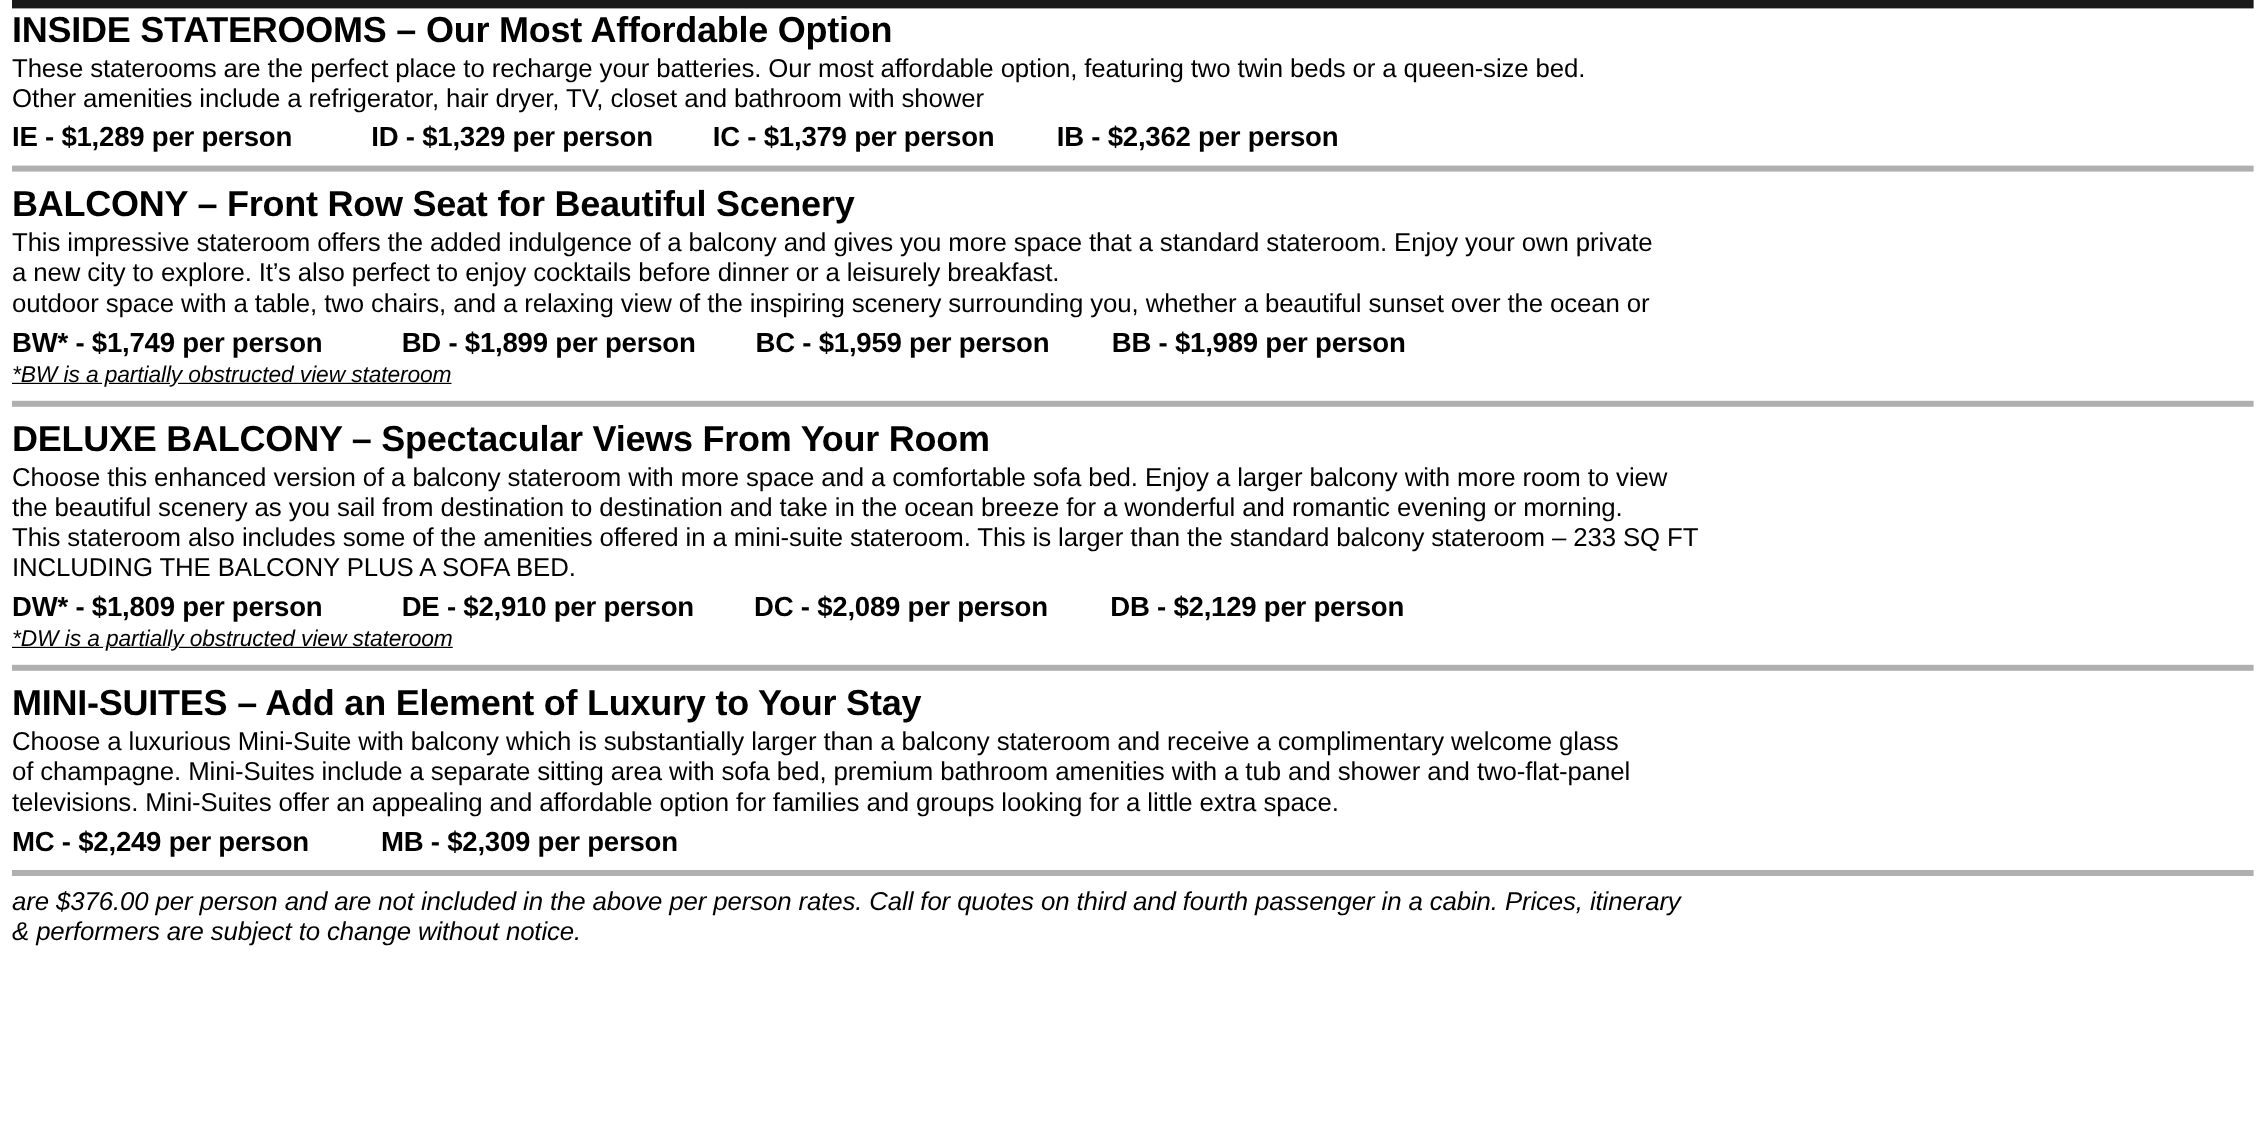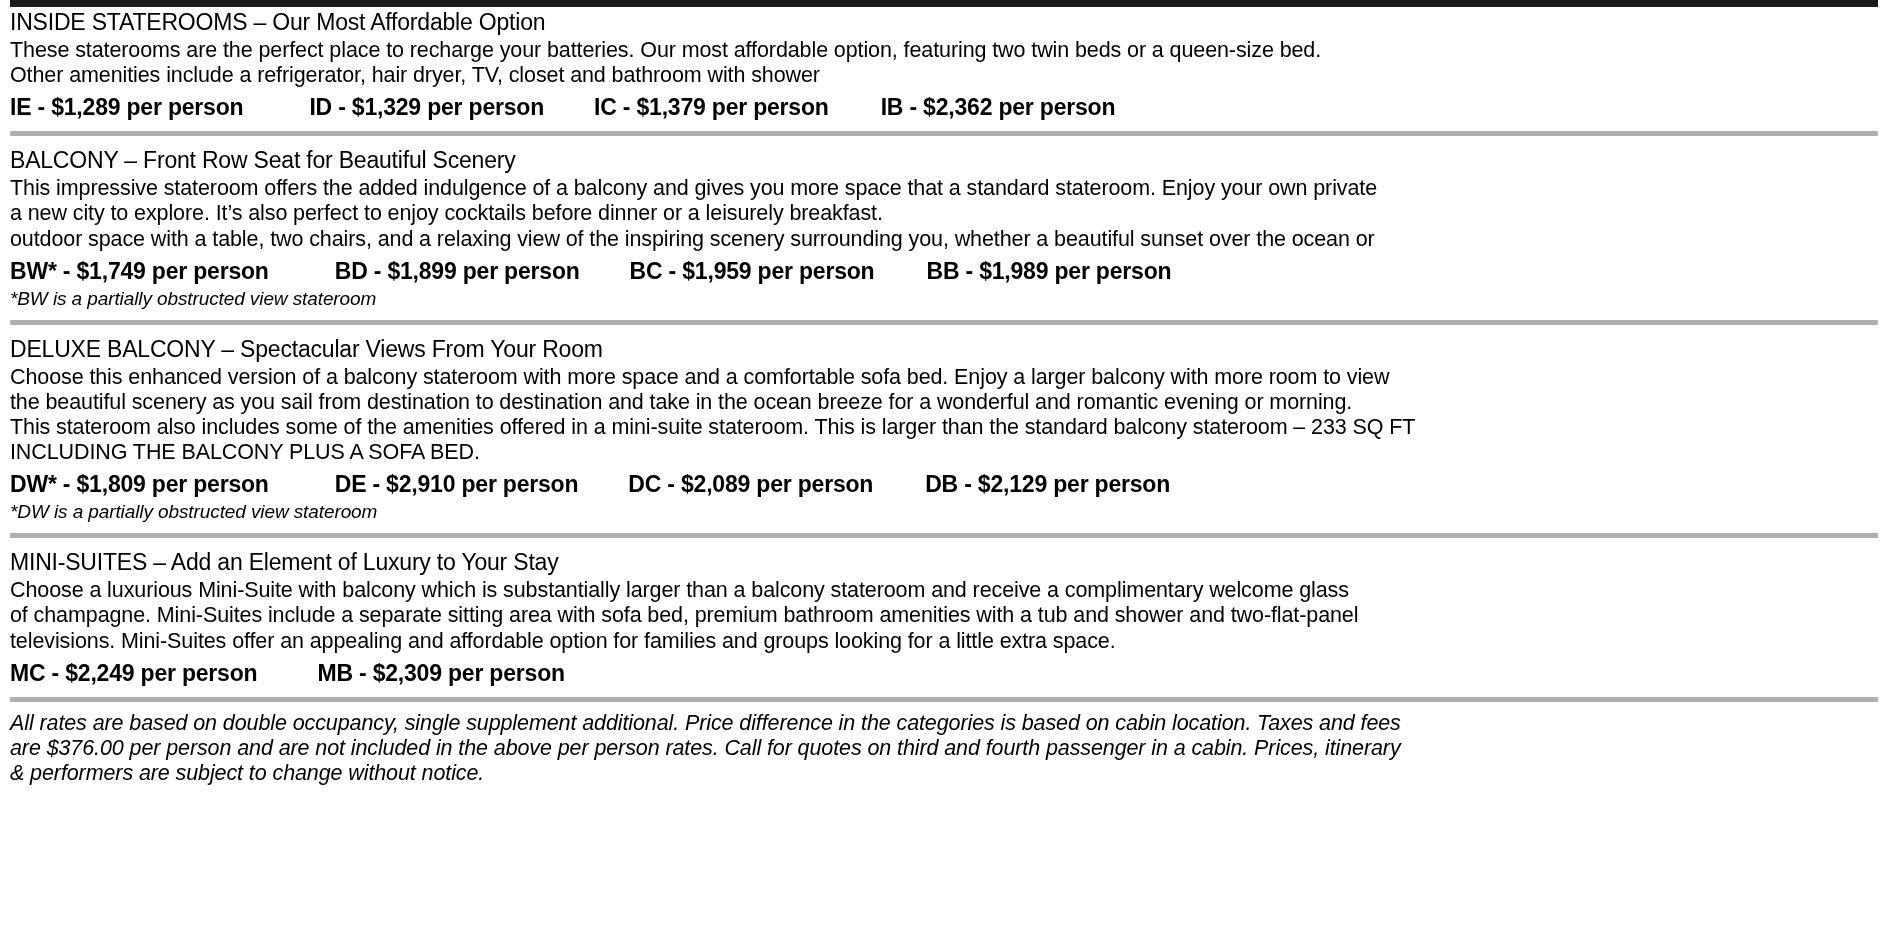--- a/index.html
+++ b/index.html
@@ -40,22 +40,22 @@
   .section {
     padding-top: 2px;
   }
   .divider {
     height: 5px;
     background: #b0b0b0;
     margin: 10px 0 9px 0;
     width: 100%;
   }
   .sec-title {
-    font-size: 23px;
-    font-weight: normal;
+    font-size: 30px;
+    font-weight: bold;
     letter-spacing: -0.2px;
     margin-bottom: 2px;
   }
   .sec-body {
     font-size: 21.5px;
     line-height: 1.17;
     letter-spacing: -0.1px;
   }
   .sec-body p {
     margin: 0;
@@ -73,20 +73,21 @@
   }
   .price-gap-1 { width: 66px; }
   .price-gap-2 { width: 50px; }
   .price-gap-3 { width: 52px; }
   .price-row.two .price-gap-1 { width: 60px; }
   .footnote {
     font-size: 19px;
     font-style: italic;
     margin-top: 3px;
     letter-spacing: -0.1px;
+    text-decoration: underline;
   }
   .legal {
     font-size: 21.5px;
     font-style: italic;
     line-height: 1.17;
     letter-spacing: -0.1px;
     margin-top: 2px;
   }
   .legal p { margin: 0; }
   .bottom-mark {
@@ -179,21 +180,20 @@
       <div class="price-row two">
         <span class="price-item">MC -  $2,249 per person</span>
         <span class="price-gap-1"></span>
         <span class="price-item">MB - $2,309 per person</span>
       </div>
     </div>
 
     <div class="divider"></div>
 
     <div class="legal">
-      <p>All rates are based on double occupancy, single supplement additional.  Price difference in the categories is based on cabin location.  Taxes and fees</p>
       <p>are $376.00 per person and are not included in the above per person rates.  Call for quotes on third and fourth passenger in a cabin.  Prices, itinerary</p>
       <p>&amp; performers are subject to change without notice.</p>
     </div>
 
   </div>
 
   <div class="bottom-mark"></div>
 
 </div>
 

